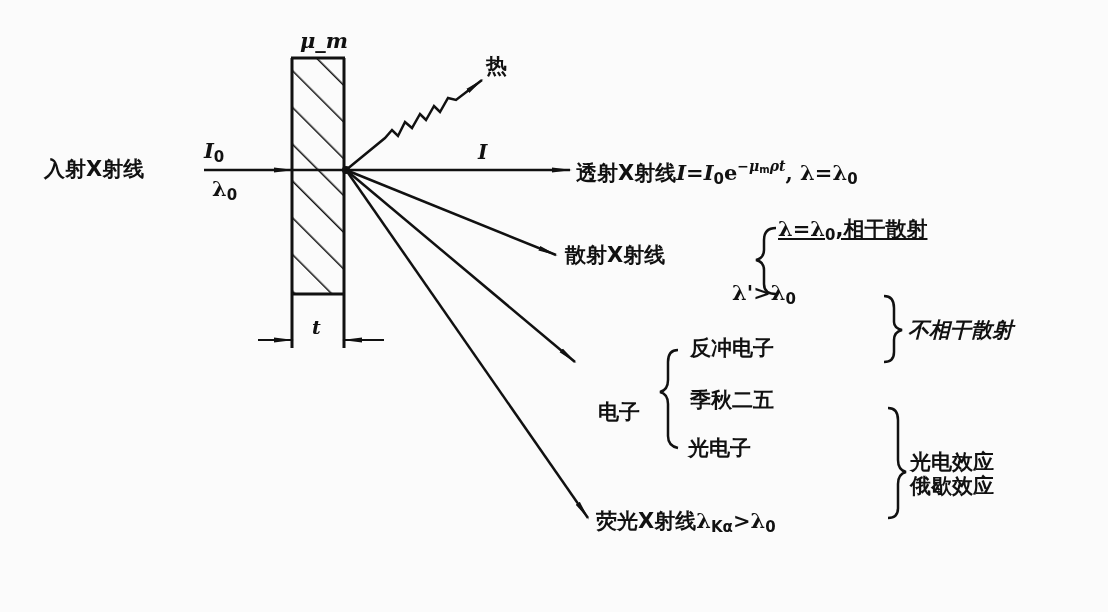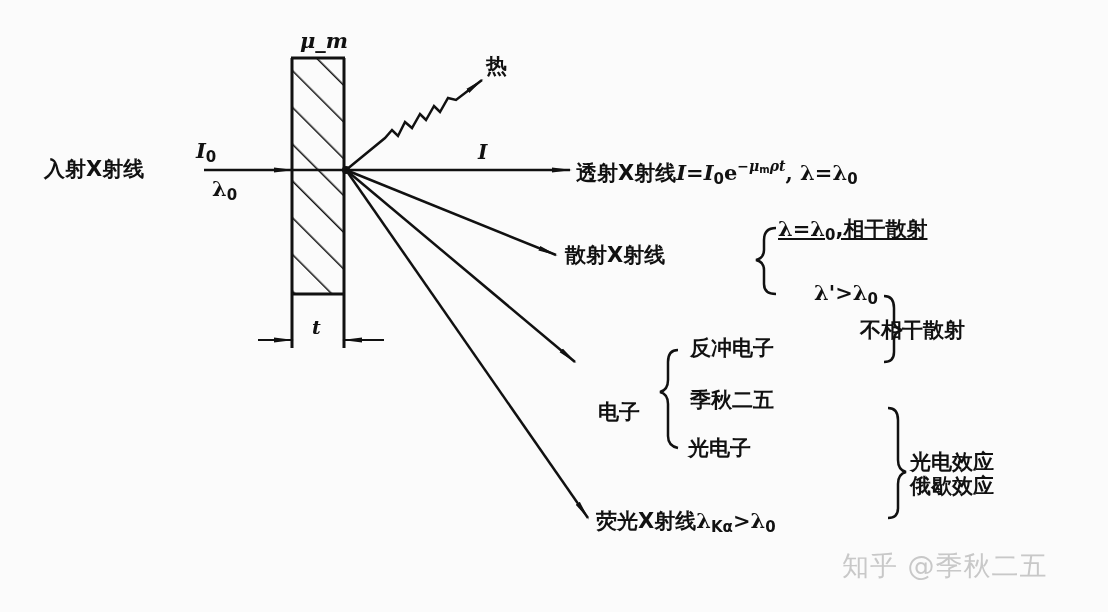--- a/index.html
+++ b/index.html
@@ -60,46 +60,45 @@
     <path d="M888,408 Q898,408 898,420 L898,460 Q898,470 906,472 Q898,474 898,484 L898,508 Q898,518 888,518" fill="none" stroke="#111" stroke-width="2.5"></path>
   </svg>
 
   
   <div class="lbl" style="left:300px; top:30px;"><span class="it">μ_m</span></div>
   
   <div class="lbl it" style="left:312px; top:318px; font-size:19px;">t</div>
 
   
   <div class="lbl" style="left:44px; top:159px;">入射X射线</div>
-  <div class="lbl" style="left:196px; top:140px;text-align:right;"><span class="it">I</span><span class="sub">0</span></div>
+  <div class="lbl" style="left:204px; top:140px;text-align:right;"><span class="it">I</span><span class="sub">0</span></div>
   <div class="lbl" style="left:212px; top:178px;"><span class="math">λ</span><span class="sub">0</span></div>
 
   
   <div class="lbl" style="left:486px; top:56px;">热</div>
 
   
   <div class="lbl it" style="left:478px; top:142px; font-size:20px;">I</div>
   <div class="lbl" style="left:576px; top:159px;">
     <span>透射X射线</span><span class="it">I</span><span class="math">=</span><span class="it">I</span><span class="sub">0</span><span class="math">e</span><span class="sup it">−μ</span><span class="sup" style="font-size:10px;vertical-align:7px;">m</span><span class="sup it">ρt</span><span class="math">, λ=λ</span><span class="sub">0</span>
   </div>
 
   
   <div class="lbl" style="left:565px; top:245px;">散射X射线</div>
   <div class="lbl" style="left:778px; top:218px;text-decoration:underline;"><span class="math">λ=λ</span><span class="sub">0</span><span>,相干散射</span></div>
-  <div class="lbl" style="left:814px; top:282px;"><span class="math">λ'&gt;λ</span><span class="sub">0</span></div>
-  <div class="lbl" style="left:860px; top:320px;">不相干散射</div>
+  <div class="lbl" style="left:732px; top:282px;"><span class="math">λ'&gt;λ</span><span class="sub">0</span></div>
+  <div class="lbl" style="left:908px; top:320px;font-style:italic;">不相干散射</div>
 
   
   <div class="lbl" style="left:598px; top:382px;margin-top:20px;">电子</div>
   <div class="lbl" style="left:690px; top:338px;">反冲电子</div>
   <div class="lbl" style="left:690px; top:390px;">季秋二五</div>
   <div class="lbl" style="left:688px; top:438px;">光电子</div>
 
   
   <div class="lbl" style="left:910px; top:452px;">光电效应</div>
   <div class="lbl" style="left:910px; top:476px;">俄歇效应</div>
 
   
   <div class="lbl" style="left:596px; top:510px;"><span>荧光X射线</span><span class="math">λ</span><span class="sub it">Kα</span><span class="math">&gt;λ</span><span class="sub">0</span></div>
 
   
-  <div class="watermark" style="left:842px; top:548px;">知乎 @季秋二五</div>
 </div>
 
 </body></html>

